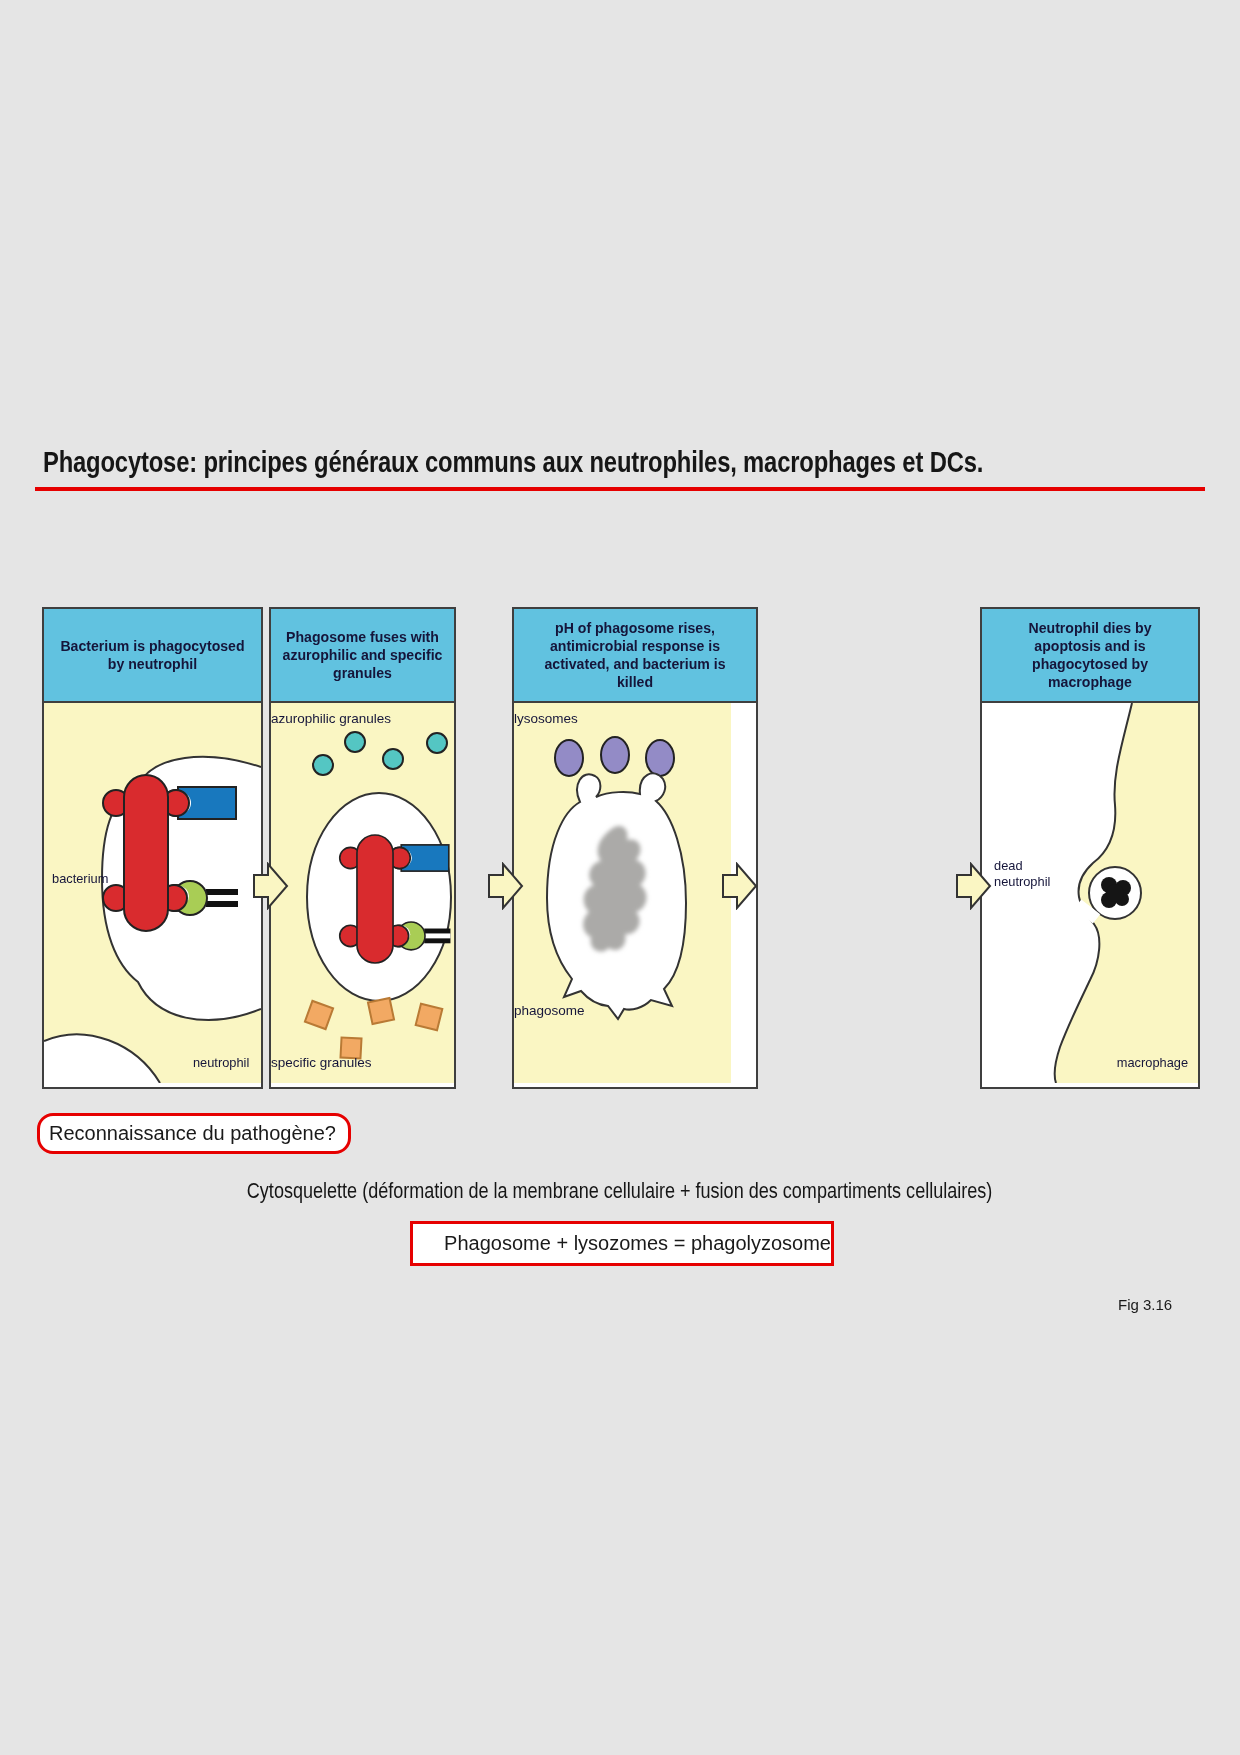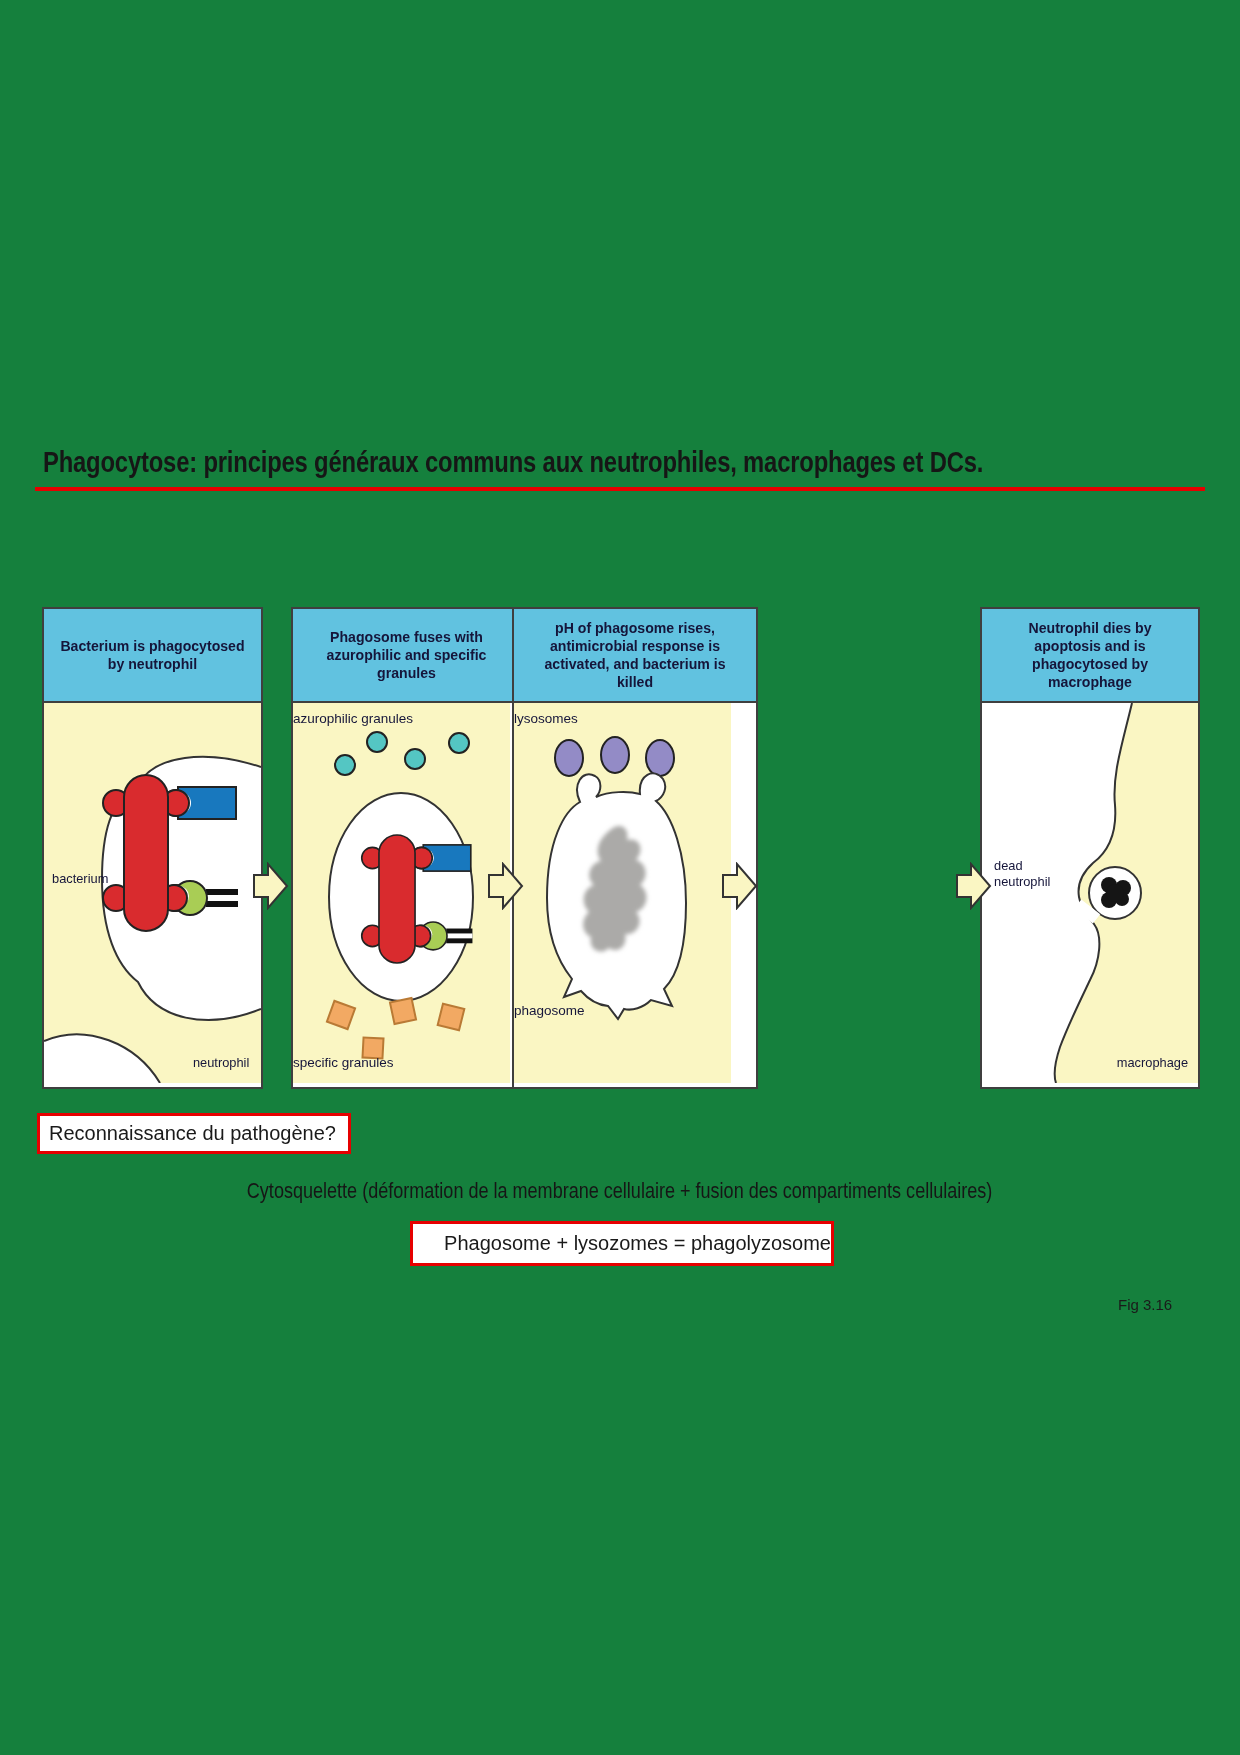--- a/index.html
+++ b/index.html
@@ -1,17 +1,17 @@
 <!DOCTYPE html>
 <html style="--accent-red: #e60000; --header-blue: #61c2e0; --panel-yellow: #faf6c3; --bacterium-red: #d92b2e; --azurophilic-teal: #54c6c3; --specific-orange: #f2a963; --lysosome-purple: #938bc6; --receptor-blue: #1878be; --receptor-green: #a9cd55; --remnant-gray: #abaaa8;"><head>
 <meta charset="utf-8">
 <style>
   html,body{margin:0;padding:0;background:#888;}
   .page{
-    position:relative;width:1240px;height:1755px;background:#15803d;
+    position:relative;width:1240px;height:1755px;background:#e5e5e5;
     font-family:"Liberation Sans",sans-serif;color:#111;overflow:hidden;
     margin:0 auto;
   }
   
   .title{
     position:absolute;left:43px;top:446px;white-space:nowrap;
     font-size:29px;font-weight:600;color:#161616;
     transform:scaleX(0.82);transform-origin:left center;letter-spacing:-0.2px;
   }
   .title-underline{
@@ -40,21 +40,21 @@
     position:absolute;font-size:13.5px;color:#15153a;line-height:1.2;
     transform:scaleX(0.95);transform-origin:left center;white-space:nowrap;
   }
   .cell-label.center{left:0;right:0;text-align:left;transform:none;white-space:normal;}
   .arrow{position:absolute;width:36px;height:48px;z-index:3;}
   
   .red-box{
     position:absolute;border:3px solid var(--accent-red,#e00);box-sizing:border-box;
     display:flex;align-items:center;font-size:20px;color:#1a1a1a;background:#fff;
   }
-  .box-recognition{left:37px;top:1113px;width:314px;height:41px;padding-left:9px;}
+  .box-recognition{left:37px;top:1113px;width:314px;height:41px;padding-left:9px;border-radius:16px;}
   .box-phagolysosome{left:410px;top:1221px;width:424px;height:45px;justify-content:flex-end;text-align:center;}
   .cyto-line{position:absolute;left:0;top:1178px;width:1240px;text-align:center;}
   .cyto-line span{
     display:inline-block;font-size:22px;color:#161616;
     transform:scaleX(0.82);transform-origin:center;white-space:nowrap;
   }
   .fig-ref{position:absolute;left:1118px;top:1296px;font-size:15px;color:#1a1a1a;}
 </style>
 </head>
 <body>
@@ -103,21 +103,21 @@
           <path d="M0,0 H217 V64 C162,46 110,52 94,82 C66,96 58,132 58,176 C58,228 72,262 94,279 C112,316 162,328 217,306 V380 H116 C92,340 42,320 0,338 Z" style="fill:var(--panel-yellow)"></path>
           <path d="M217,64 C162,46 110,52 94,82 C66,96 58,132 58,176 C58,228 72,262 94,279 C112,316 162,328 217,306" fill="none" stroke="#333" stroke-width="2"></path>
           <path d="M116,380 C92,340 42,320 0,338" fill="none" stroke="#333" stroke-width="2"></path>
           <use href="#bacterium-group" transform="translate(102,150)"></use>
         </svg>
         <div class="cell-label" style="left:8px;top:168px">bacterium</div>
         <div class="cell-label" style="right:12px;top:352px;transform-origin:right center">neutrophil</div>
       </div>
     </div>
 
-    <div class="panel" style="left:249px;width:231px">
+    <div class="panel" style="left:227px;width:187px">
       <div class="panel-header">
         <span>Phagosome fuses with azurophilic and specific granules</span>
       </div>
       <div class="panel-body">
         <svg width="217" height="380" viewBox="0 0 217 380" preserveAspectRatio="none">
           <rect width="217" height="380" fill="#fff"></rect>
           <rect width="217" height="380" style="fill:var(--panel-yellow)"></rect>
           <circle cx="52" cy="62" r="10" style="fill:var(--azurophilic-teal)" stroke="#222" stroke-width="2"></circle>
           <circle cx="84" cy="39" r="10" style="fill:var(--azurophilic-teal)" stroke="#222" stroke-width="2"></circle>
           <circle cx="122" cy="56" r="10" style="fill:var(--azurophilic-teal)" stroke="#222" stroke-width="2"></circle>

